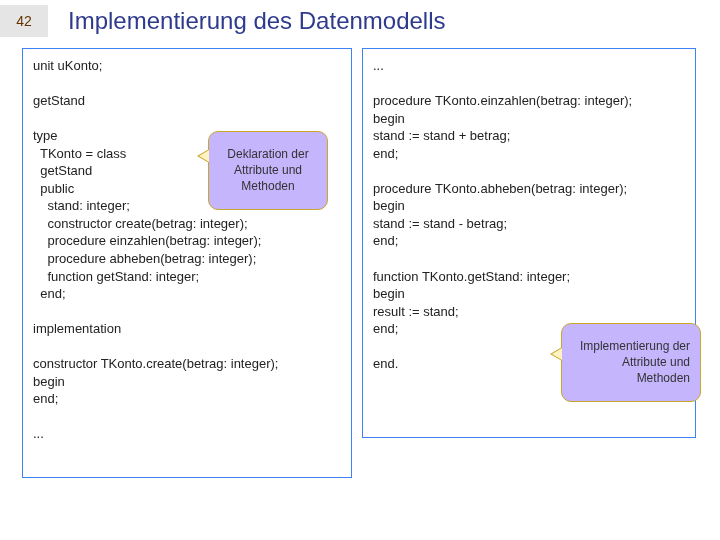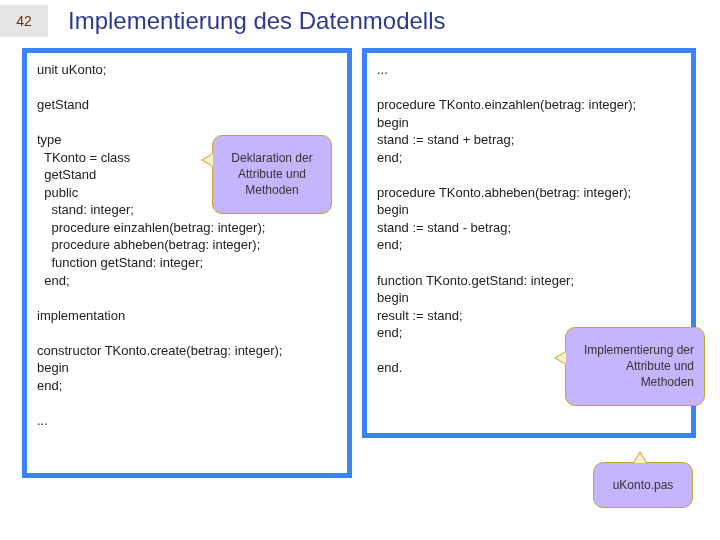--- a/index.html
+++ b/index.html
@@ -30,21 +30,21 @@
     color: #2e3a8c;
     font-size: 24px;
     font-family: Verdana, Geneva, sans-serif;
   }
   .columns {
     display: flex;
     gap: 10px;
     padding: 6px 12px 0 22px;
   }
   .code-box {
-    border: 5px solid #3b82f6;
+    border: 1px solid #3b82f6;
     padding: 8px 10px;
     font-size: 13px;
     color: #222;
     font-family: Verdana, Geneva, sans-serif;
     line-height: 1.35;
     position: relative;
     flex: 1;
   }
   .code-box.left { flex: 0 0 330px; height: 430px; }
   .code-box.right { flex: 0 0 334px; height: 390px; }
@@ -139,20 +139,21 @@
     <div id="left-lines">
         <div class="code-line">unit uKonto;</div>
         <div class="code-line">&nbsp;</div>
         <div class="code-line">getStand</div>
         <div class="code-line">&nbsp;</div>
         <div class="code-line">type</div>
         <div class="code-line">  TKonto = class</div>
         <div class="code-line">  getStand</div>
         <div class="code-line">  public</div>
         <div class="code-line">    stand: integer;</div>
+        <div class="code-line">    constructor create(betrag: integer);</div>
         <div class="code-line">    procedure einzahlen(betrag: integer);</div>
         <div class="code-line">    procedure abheben(betrag: integer);</div>
         <div class="code-line">    function getStand: integer;</div>
         <div class="code-line">  end;</div>
         <div class="code-line">&nbsp;</div>
         <div class="code-line">implementation</div>
         <div class="code-line">&nbsp;</div>
         <div class="code-line">constructor TKonto.create(betrag: integer);</div>
         <div class="code-line">begin</div>
         <div class="code-line">end;</div>
@@ -176,15 +177,14 @@
         <div class="code-line">end;</div>
         <div class="code-line">&nbsp;</div>
         <div class="code-line">function TKonto.getStand: integer;</div>
         <div class="code-line">begin</div>
         <div class="code-line">result := stand;</div>
         <div class="code-line">end;</div>
         <div class="code-line">&nbsp;</div>
         <div class="code-line">end.</div>
       </div>
     <div class="callout impl">Implementierung der Attribute und Methoden</div>
-    <div class="callout file">uKonto.pas</div>
   </div>
 </div>
 
 </body></html>

